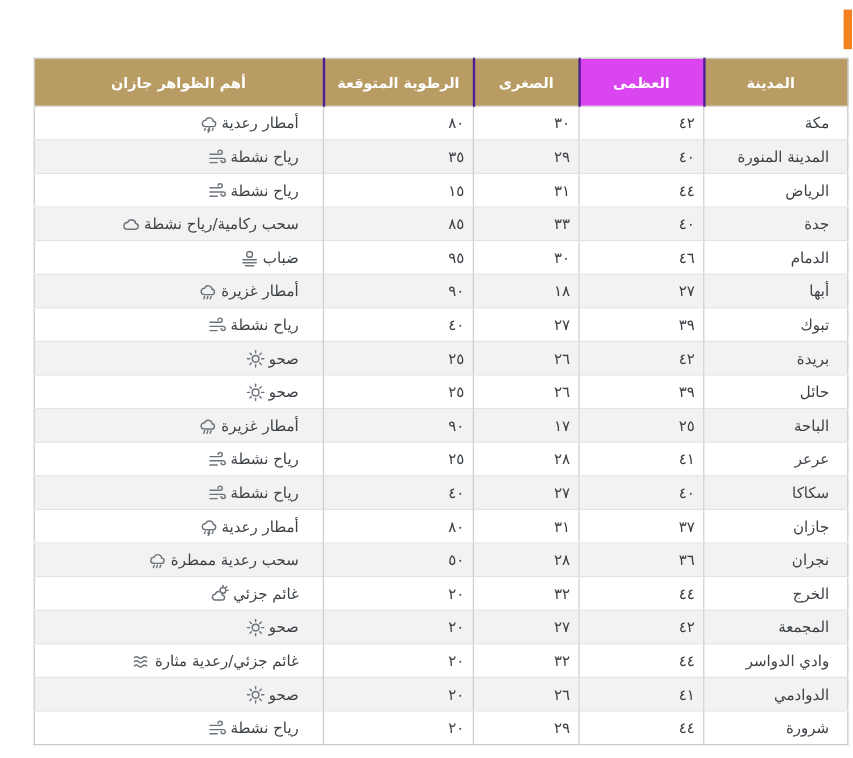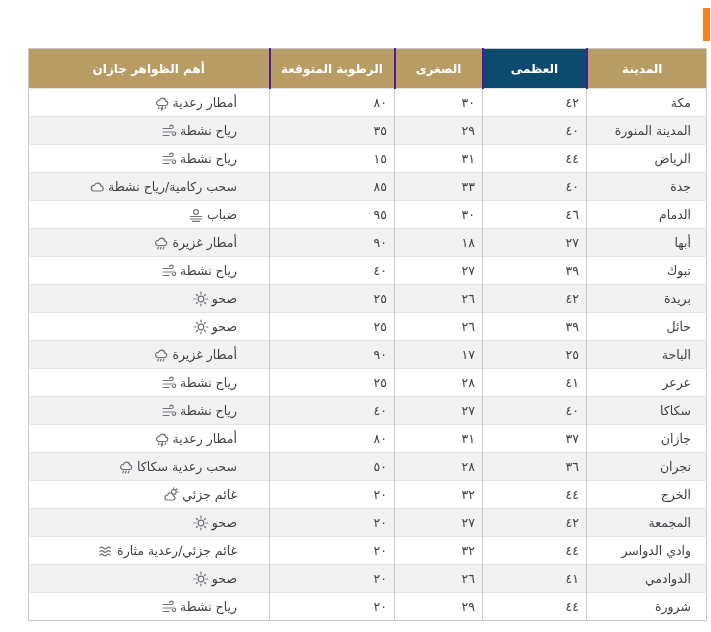--- a/index.html
+++ b/index.html
@@ -68,21 +68,21 @@
     padding: 0 6px;
     white-space: nowrap;
     overflow: hidden;
   }
   td:last-child { border-left: none; }
   tbody tr:nth-child(even) { background: #f2f2f2; }
   tbody tr:nth-child(odd) { background: #ffffff; }
 
   td.city { text-align: right; padding-right: 15px; }
   td.max, td.min, td.humidity { text-align: right; padding-right: 7px; }
-  td.phenomena { text-align: right; padding-right: 32px; }
+  td.phenomena { text-align: right; padding-right: 20px; }
 
   .wicon {
     display: inline-block;
     width: 16px; height: 16px;
     vertical-align: -4px;
     margin-right: 3px;
   }
   .wicon svg { width: 16px; height: 16px; display: block; }
 </style>
 </head>
@@ -98,21 +98,21 @@
     <colgroup>
       <col class="c-city">
         <col class="c-max">
         <col class="c-min">
         <col class="c-humidity">
         <col class="c-phenomena">
     </colgroup>
     <thead>
       <tr id="header-row">
           <th style="background: rgb(184, 156, 99);">المدينة</th>
-          <th style="background: #0c4a6e;">العظمى</th>
+          <th style="background: #d946ef;">العظمى</th>
           <th style="background: rgb(184, 156, 99);">الصغرى</th>
           <th style="background: rgb(184, 156, 99);">الرطوبة المتوقعة</th>
           <th style="background: rgb(184, 156, 99);">أهم الظواهر جازان</th>
         </tr>
     </thead>
     <tbody id="table-body">
         <tr>
           <td class="city">مكة</td>
           <td class="max">٤٢</td>
           <td class="min">٣٠</td>
@@ -292,21 +292,21 @@
                   <line x1="5" y1="12" x2="4.5" y2="13.6"></line>
                   <line x1="11.5" y1="12" x2="11" y2="13.6"></line>
                 </g>
               </svg></span></td>
         </tr>
         <tr>
           <td class="city">نجران</td>
           <td class="max">٣٦</td>
           <td class="min">٢٨</td>
           <td class="humidity">٥٠</td>
-          <td class="phenomena"><span>سحب رعدية سكاكا</span><span class="wicon"><svg viewBox="0 0 16 16">
+          <td class="phenomena"><span>سحب رعدية ممطرة</span><span class="wicon"><svg viewBox="0 0 16 16">
                 <path d="M5 10.5h6.3a2.2 2.2 0 0 0 .4-4.4 3.2 3.2 0 0 0-6.2-.8 2.6 2.6 0 0 0-.5 5.2z" fill="none" stroke="#6e747c" stroke-width="1.2" stroke-linecap="round" stroke-linejoin="round"></path>
                 <g fill="none" stroke="#6e747c" stroke-width="1.2" stroke-linecap="round" stroke-linejoin="round">
                   <line x1="5.5" y1="12" x2="4.8" y2="14"></line>
                   <line x1="8.2" y1="12" x2="7.5" y2="14"></line>
                   <line x1="10.9" y1="12" x2="10.2" y2="14"></line>
                 </g>
               </svg></span></td>
         </tr>
         <tr>
           <td class="city">الخرج</td>

